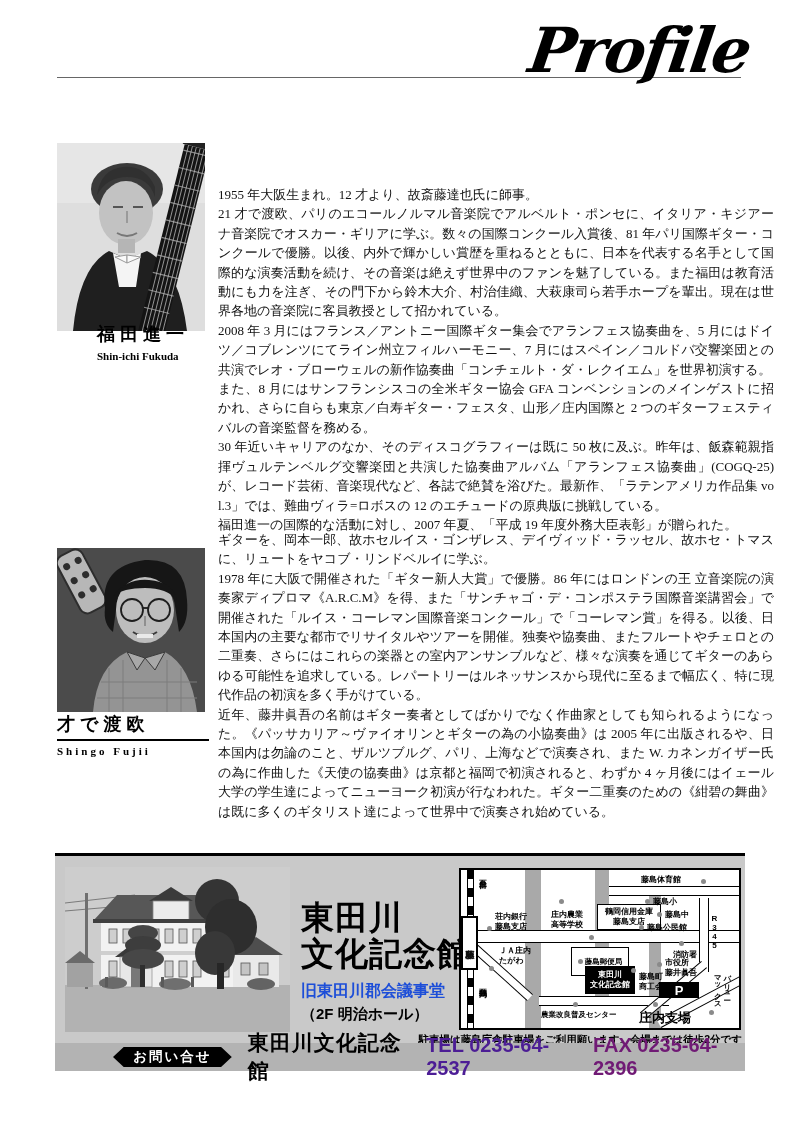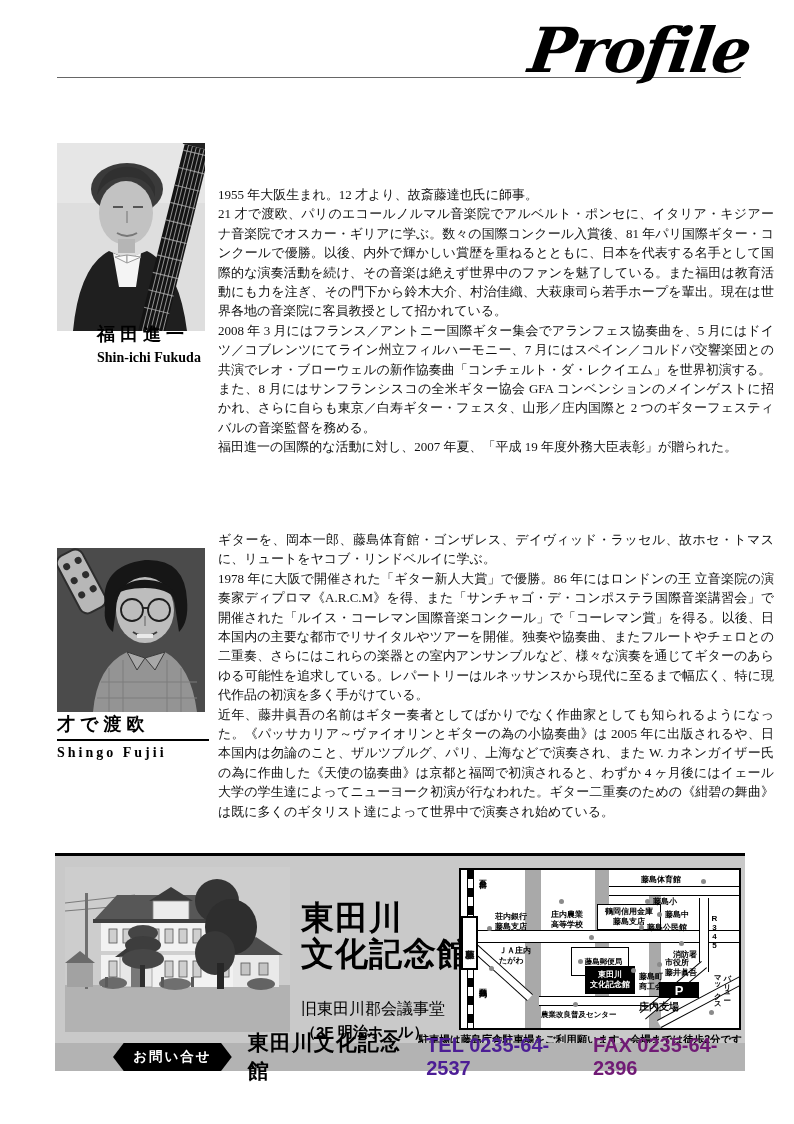--- a/index.html
+++ b/index.html
@@ -13,35 +13,35 @@
       letter-spacing:-2px;transform:skewX(-8deg);color:#000;z-index:2;}
 
   
   .photo{position:absolute;overflow:hidden;background:#ddd;}
   .photo svg{display:block;}
   .name-block{position:absolute;left:57px;}
   .name-kanji{font-family:"Liberation Serif","DejaVu Serif",serif;font-weight:bold;
       font-size:18px;letter-spacing:5px;color:#000;line-height:24px;}
   .name-kanji.underlined{display:block;width:152px;border-bottom:2px solid #000;padding-bottom:3px;}
   .name-romaji{font-family:"Liberation Serif","DejaVu Serif",serif;font-weight:bold;
-      font-size:14px;margin-top:4px;color:#000;}
+      font-size:11px;margin-top:4px;color:#000;}
   .name-romaji.spaced{letter-spacing:3px;}
 
   
   .bio{position:absolute;left:218px;width:556px;}
   .bio p{margin:0;font-family:"Liberation Serif","DejaVu Serif",serif;font-size:13px;
       line-height:19.4px;text-align:justify;word-break:break-all;color:#111;}
 
   
   .venue-section{position:absolute;left:55px;top:853px;width:690px;height:215px;
       background:#c9c9c9;border-top:3px solid #000;box-sizing:content-box;}
   .building-photo{position:absolute;left:10px;top:11px;width:225px;height:165px;background:#cdcdcd;}
   .venue-text{position:absolute;left:246px;top:44px;}
   .venue-name{font-weight:900;font-size:33px;line-height:36px;letter-spacing:1px;color:#000;}
-  .venue-sub1{font-weight:normal;font-size:16px;margin-top:27px;color:#000000;}
+  .venue-sub1{font-weight:bold;font-size:16px;margin-top:9px;color:#1d4ed8;}
   .venue-sub2{font-weight:bold;font-size:15px;margin-top:3px;color:#000;}
 
   
   .map{position:absolute;left:404px;top:12px;width:282px;height:162px;background:#fff;
       border:2px solid #000;box-sizing:border-box;overflow:hidden;}
   .map *{box-sizing:border-box;}
   .road{position:absolute;background:#a9a9a9;}
   .hroad-w{position:absolute;background:#fff;border-top:1.5px solid #000;border-bottom:1.5px solid #000;}
   .vroad-w{position:absolute;background:#fff;border-left:1.5px solid #000;border-right:1.5px solid #000;}
   .rail{position:absolute;left:6px;top:0;width:7px;height:158px;
@@ -59,21 +59,21 @@
   .hall-box span{font-size:8px;font-weight:bold;line-height:1.3;white-space:pre-line;}
   .pbox{position:absolute;left:198px;top:112px;width:40px;height:16px;background:#000;color:#fff;
       display:flex;align-items:center;justify-content:center;font-size:13px;font-weight:bold;}
   .white-box{position:absolute;background:#fff;border:1px solid #000;display:flex;
       align-items:center;justify-content:center;text-align:center;}
   .parking-note{position:absolute;right:3px;top:177px;font-size:10.5px;font-weight:bold;color:#000;}
 
   
   .contact-bar{position:absolute;left:0;top:187px;width:690px;height:28px;background:#b3b3b3;
       display:flex;align-items:center;}
-  .contact-badge{margin-left:58px;width:132px;height:28px;background:#000;color:#fff;
+  .contact-badge{margin-left:58px;width:132px;height:20px;background:#000;color:#fff;
       display:flex;align-items:center;justify-content:center;font-size:13.5px;font-weight:bold;
       letter-spacing:2px;clip-path:polygon(0 50%,9% 0,91% 0,100% 50%,91% 100%,9% 100%);}
   .contact-name{margin-left:16px;font-size:21px;font-weight:bold;color:#000;letter-spacing:1px;}
   .contact-tel{margin-left:20px;font-size:20px;font-weight:bold;color:#4c1d95;}
   .contact-fax{margin-left:16px;font-size:20px;font-weight:bold;color:#701a75;}
 </style>
 </head>
 <body>
 
 <div class="page">
@@ -129,20 +129,21 @@
   </div>
   <div class="name-block" style="top:322px;margin-left:40px;">
     <div class="name-kanji">福田進一</div>
     <div class="name-romaji">Shin-ichi Fukuda</div>
   </div>
   <div class="bio" style="top:141px;margin-top:44px;">
     <p>1955 年大阪生まれ。12 才より、故斎藤達也氏に師事。</p>
     <p>21 才で渡欧、パリのエコールノルマル音楽院でアルベルト・ポンセに、イタリア・キジアーナ音楽院でオスカー・ギリアに学ぶ。数々の国際コンクール入賞後、81 年パリ国際ギター・コンクールで優勝。以後、内外で輝かしい賞歴を重ねるとともに、日本を代表する名手として国際的な演奏活動を続け、その音楽は絶えず世界中のファンを魅了している。また福田は教育活動にも力を注ぎ、その門下から鈴木大介、村治佳織、大萩康司ら若手ホープを輩出。現在は世界各地の音楽院に客員教授として招かれている。</p>
     <p>2008 年 3 月にはフランス／アントニー国際ギター集会でアランフェス協奏曲を、5 月にはドイツ／コブレンツにてライン州立フィルハーモニー、7 月にはスペイン／コルドバ交響楽団との共演でレオ・ブローウェルの新作協奏曲「コンチェルト・ダ・レクイエム」を世界初演する。</p>
     <p>また、8 月にはサンフランシスコの全米ギター協会 GFA コンベンションのメインゲストに招かれ、さらに自らも東京／白寿ギター・フェスタ、山形／庄内国際と 2 つのギターフェスティバルの音楽監督を務める。</p>
+    <p>30 年近いキャリアのなか、そのディスコグラフィーは既に 50 枚に及ぶ。昨年は、飯森範親指揮ヴュルテンベルグ交響楽団と共演した協奏曲アルバム「アランフェス協奏曲」(COGQ-25)が、レコード芸術、音楽現代など、各誌で絶賛を浴びた。最新作、「ラテンアメリカ作品集 vol.3」では、難曲ヴィラ=ロボスの 12 のエチュードの原典版に挑戦している。</p>
     <p>福田進一の国際的な活動に対し、2007 年夏、「平成 19 年度外務大臣表彰」が贈られた。</p>
   </div>
 
   <div class="photo" style="left:57px;top:548px;width:148px;height:164px;position:absolute;">
     <svg width="148" height="164" viewBox="0 0 148 164">
       <rect width="148" height="164" fill="#4f4f4f"></rect>
       <rect width="148" height="164" fill="#454545" opacity="0.4"></rect>
       <g transform="rotate(-28 28 36)">
         <rect x="12" y="0" width="28" height="64" rx="8" fill="#b7b7b7" stroke="#2d2d2d" stroke-width="2"></rect>
         <circle cx="20" cy="12" r="3.5" fill="#2d2d2d"></circle>
@@ -172,21 +173,21 @@
       </g>
       <polygon points="70,104 88,110 80,122" fill="#a8a8a8" stroke="#3a3a3a" stroke-width="1"></polygon>
       <polygon points="108,104 88,110 98,122" fill="#a8a8a8" stroke="#3a3a3a" stroke-width="1"></polygon>
     </svg>
   </div>
   <div class="name-block" style="top:712px;">
     <div class="name-kanji underlined">才で渡欧</div>
     <div class="name-romaji spaced">Shingo Fujii</div>
   </div>
   <div class="bio" style="top:530px;">
-    <p>ギターを、岡本一郎、藤島体育館・ゴンザレス、デイヴィッド・ラッセル、故ホセ・トマスに、リュートをヤコブ・リンドベルイに学ぶ。</p>
+    <p>ギターを、岡本一郎、故ホセルイス・ゴンザレス、デイヴィッド・ラッセル、故ホセ・トマスに、リュートをヤコブ・リンドベルイに学ぶ。</p>
     <p>1978 年に大阪で開催された「ギター新人大賞」で優勝。86 年にはロンドンの王 立音楽院の演奏家ディプロマ《A.R.C.M》を得、また「サンチャゴ・デ・コンポステラ国際音楽講習会」で開催された「ルイス・コーレマン国際音楽コンクール」で「コーレマン賞」を得る。以後、日本国内の主要な都市でリサイタルやツアーを開催。独奏や協奏曲、またフルートやチェロとの二重奏、さらにはこれらの楽器との室内アンサンブルなど、様々な演奏を通じてギターのあらゆる可能性を追求している。レパートリーはルネッサンスから現代に至るまで幅広く、特に現代作品の初演を多く手がけている。</p>
     <p>近年、藤井眞吾の名前はギター奏者としてばかりでなく作曲家としても知られるようになった。《パッサカリア～ヴァイオリンとギターの為の小協奏曲》は 2005 年に出版されるや、日本国内は勿論のこと、ザルツブルグ、パリ、上海などで演奏され、また W. カネンガイザー氏の為に作曲した《天使の協奏曲》は京都と福岡で初演されると、わずか 4 ヶ月後にはイェール大学の学生達によってニューヨーク初演が行なわれた。ギター二重奏のための《紺碧の舞曲》は既に多くのギタリスト達によって世界中で演奏され始めている。</p>
   </div>
 
   <div class="venue-section">
 
     <div class="building-photo">
       <svg width="225" height="165" viewBox="0 0 225 165">
         <rect width="225" height="165" fill="#cdcdcd"></rect>
         <rect y="118" width="225" height="47" fill="#b2b2b2"></rect>
@@ -308,21 +309,21 @@
       <div class="ml" style="left:178px;top:102px;">藤島町
 商工会</div>
       <i class="dot" style="left:170px;top:98px;"></i>
       <i class="dot" style="left:196px;top:92px;"></i>
       <div class="ml" style="left:204px;top:88px;">市役所
 藤井眞吾</div>
       <div class="pbox">P</div>
       <i class="dot" style="left:112px;top:132px;"></i>
       <div class="ml" style="left:80px;top:140px;font-size:7.5px;white-space:nowrap;">農業改良普及センター</div>
       <i class="dot" style="left:192px;top:132px;"></i>
-      <div class="ml" style="left:178px;top:131px;font-size:10px;white-space:nowrap;">庄内支場</div>
+      <div class="ml" style="left:178px;top:140px;font-size:13px;white-space:nowrap;">庄内支場</div>
       <i class="dot" style="left:248px;top:140px;"></i>
       <div class="ml vtext-lr" style="left:252px;top:100px;font-size:7.5px;">マックス
 バリュー</div>
     </div>
 
     <div class="parking-note">駐車場は藤島庁舎駐車場をご利用願います。会場までは徒歩2分です</div>
 
     <div class="contact-bar">
       <div class="contact-badge">お問い合せ</div>
       <div class="contact-name">東田川文化記念館</div>

